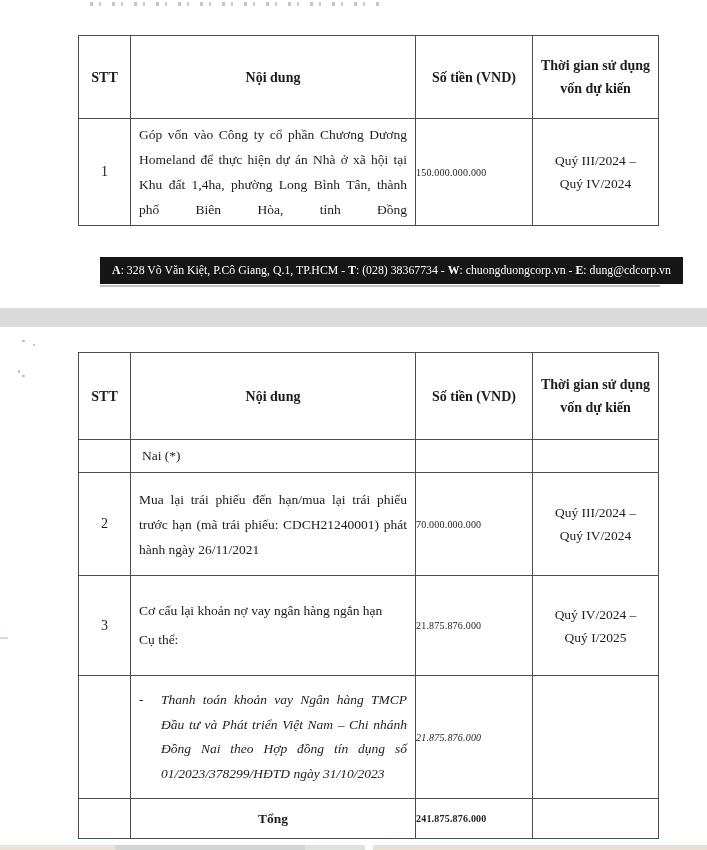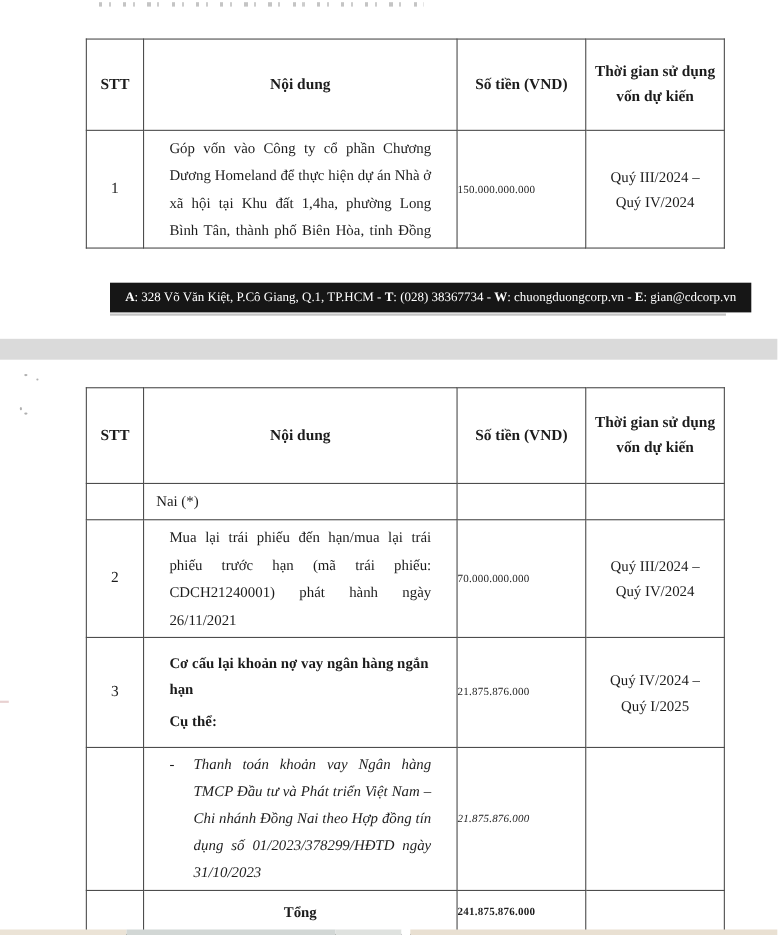--- a/index.html
+++ b/index.html
@@ -15,21 +15,21 @@
       #9a9a9a 9px 11px,transparent 11px 22px);
   }
   .speck { position:absolute; background:#8f8f8f; border-radius:50%; opacity:.7; }
   .pink-dash { position:absolute; left:0; top:637px; width:8px; height:2px; background:#dcb9b9; opacity:.65; }
 
   
   table.doc { border-collapse:collapse; position:absolute; table-layout:fixed; background:#fff; }
   table.doc td { border:1px solid #4d4d4d; vertical-align:middle; overflow:hidden; padding:0; }
   .th   { font-weight:bold; text-align:center; font-size:14px; line-height:23px; padding:2px 6px !important; }
   .stt  { text-align:center; font-size:14px; }
-  .content-cell { font-size:13.5px; text-align:justify; padding:3px 23px !important; line-height:25px; }
+  .content-cell { font-size:13.5px; text-align:justify; padding:3px 8px !important; line-height:25px; }
   .justify-full { text-align-last:justify; }
   .amount { font-size:10px; letter-spacing:.2px; }
   .time   { text-align:center; font-size:13.5px; line-height:23px;margin-left:34px; }
   .time span { display:block; }
   .bold { font-weight:bold; }
   .short-cell { font-size:13.5px; padding:2px 11px !important; text-align:left; }
   .para-gap { margin-top:5px; }
   .detail-flex { display:flex; font-style:italic; }
   .detail-flex .marker { width:22px; flex:0 0 22px; }
   .detail-flex .txt { flex:1; text-align:justify; line-height:24.5px; }
@@ -77,21 +77,21 @@
       <td class="amount">150.000.000.000</td>
       <td class="time">
         <span>Quý III/2024 –</span>
         <span>Quý IV/2024</span>
       </td>
     </tr>
   </tbody>
     </table>
 
   <div class="footer-bar">
-    <b>A</b><span>: 328 Võ Văn Kiệt, P.Cô Giang, Q.1, TP.HCM - </span><b>T</b><span>: (028) 38367734 - </span><b>W</b><span>: chuongduongcorp.vn - </span><b>E</b><span>: gian@cdcorp.vn</span>
+    <b>A</b><span>: 328 Võ Văn Kiệt, P.Cô Giang, Q.1, TP.HCM - </span><b>T</b><span>: (028) 38367734 - </span><b>W</b><span>: chuongduongcorp.vn - </span><b>E</b><span>: dung@cdcorp.vn</span>
   </div>
   <div class="footer-shadow"></div>
 
   <div class="page-band"></div>
 
   <div class="speck" style="left:22px; top:340px; width:3px; height:2px;"></div>
   <div class="speck" style="left:33px; top:344px; width:2px; height:2px;"></div>
   <div class="speck" style="left:18px; top:370px; width:2px; height:3px;"></div>
   <div class="speck" style="left:22px; top:375px; width:3px; height:2px;"></div>
   <div class="pink-dash"></div>
@@ -120,21 +120,21 @@
       <td class="stt">2</td>
       <td class="content-cell">Mua lại trái phiếu đến hạn/mua lại trái phiếu trước hạn (mã trái phiếu: CDCH21240001) phát hành ngày 26/11/2021</td>
       <td class="amount">70.000.000.000</td>
       <td class="time">
         <span>Quý III/2024 –</span>
         <span>Quý IV/2024</span>
       </td>
     </tr>
     <tr style="height:100px">
       <td class="stt">3</td>
-      <td class="content-cell" style="text-align:left; line-height:24px;font-weight:bold;">
+      <td class="content-cell" style="text-align:left; line-height:24px;">
         <div>Cơ cấu lại khoản nợ vay ngân hàng ngắn hạn</div>
         <div class="para-gap">Cụ thể:</div>
       </td>
       <td class="amount">21.875.876.000</td>
       <td class="time">
         <span>Quý IV/2024 –</span>
         <span>Quý I/2025</span>
       </td>
     </tr>
     <tr style="height:123px">

